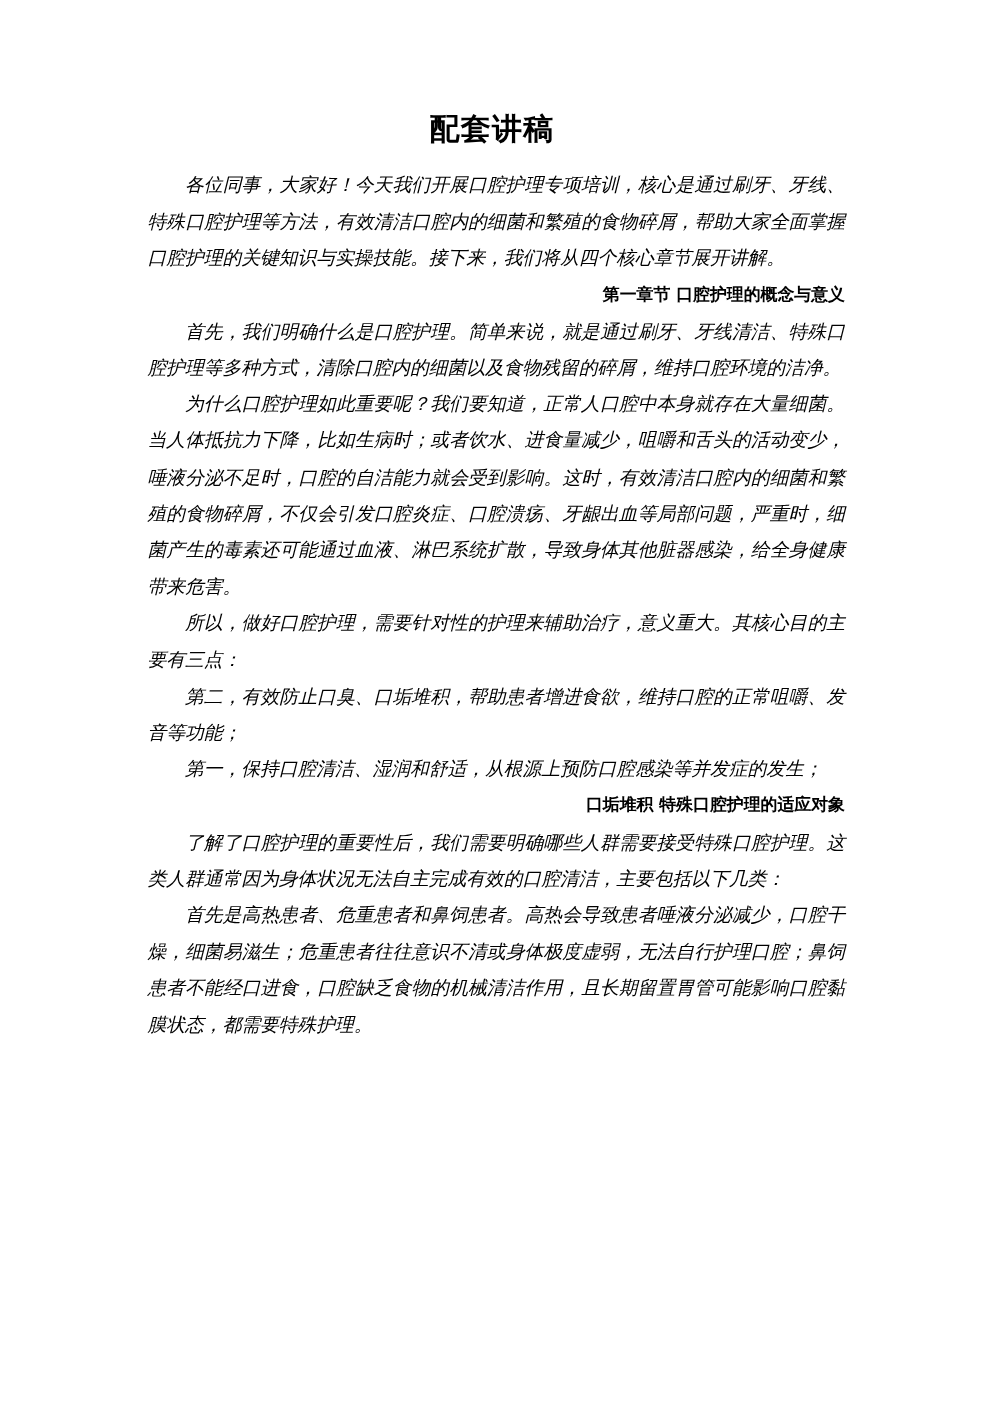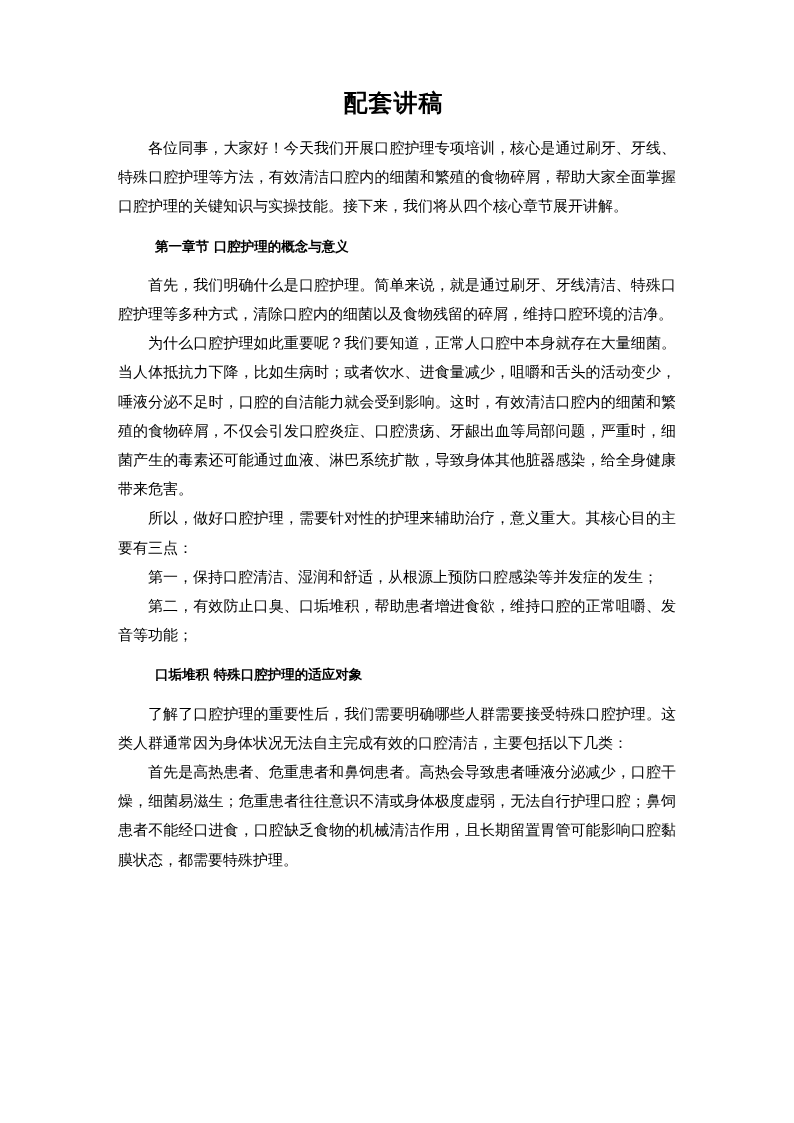--- a/index.html
+++ b/index.html
@@ -42,47 +42,48 @@
   p.para {
     margin: 0;
     font-size: 15px;
     line-height: 29.2px;
     text-align: justify;
     text-justify: inter-ideograph;
     text-indent: 2em;
     font-family: "DejaVu Sans", "Liberation Sans", sans-serif;
     letter-spacing: 0px;
     word-break: break-all;
+    font-style: italic;
   }
   p.first-para {
     padding-top: 14px;
   }
   h2.chapter {
-    margin: 10px;
+    margin: 0;
     font-size: 13.5px;
     font-weight: bold;
     line-height: 29.2px;
     text-indent: 2em;
-    text-align: left;
+    text-align: right;
     font-family: "DejaVu Sans", "Liberation Sans", sans-serif;
   }
 </style>
 </head>
 <body>
 
 <div class="page">
 
   <h1 class="doc-title">配套讲稿</h1>
 
   <div class="body-block" id="body-block">
       <p class="para first-para">各位同事，大家好！今天我们开展口腔护理专项培训，核心是通过刷牙、牙线、特殊口腔护理等方法，有效清洁口腔内的细菌和繁殖的食物碎屑，帮助大家全面掌握口腔护理的关键知识与实操技能。接下来，我们将从四个核心章节展开讲解。</p>
       <h2 class="chapter">第一章节  口腔护理的概念与意义</h2>
       <p class="para">首先，我们明确什么是口腔护理。简单来说，就是通过刷牙、牙线清洁、特殊口腔护理等多种方式，清除口腔内的细菌以及食物残留的碎屑，维持口腔环境的洁净。</p>
       <p class="para">为什么口腔护理如此重要呢？我们要知道，正常人口腔中本身就存在大量细菌。当人体抵抗力下降，比如生病时；或者饮水、进食量减少，咀嚼和舌头的活动变少，唾液分泌不足时，口腔的自洁能力就会受到影响。这时，有效清洁口腔内的细菌和繁殖的食物碎屑，不仅会引发口腔炎症、口腔溃疡、牙龈出血等局部问题，严重时，细菌产生的毒素还可能通过血液、淋巴系统扩散，导致身体其他脏器感染，给全身健康带来危害。</p>
       <p class="para">所以，做好口腔护理，需要针对性的护理来辅助治疗，意义重大。其核心目的主要有三点：</p>
+      <p class="para">第二，有效防止口臭、口垢堆积，帮助患者增进食欲，维持口腔的正常咀嚼、发音等功能；</p>
       <p class="para">第一，保持口腔清洁、湿润和舒适，从根源上预防口腔感染等并发症的发生；</p>
-      <p class="para">第二，有效防止口臭、口垢堆积，帮助患者增进食欲，维持口腔的正常咀嚼、发音等功能；</p>
       <h2 class="chapter">口垢堆积  特殊口腔护理的适应对象</h2>
       <p class="para">了解了口腔护理的重要性后，我们需要明确哪些人群需要接受特殊口腔护理。这类人群通常因为身体状况无法自主完成有效的口腔清洁，主要包括以下几类：</p>
       <p class="para">首先是高热患者、危重患者和鼻饲患者。高热会导致患者唾液分泌减少，口腔干燥，细菌易滋生；危重患者往往意识不清或身体极度虚弱，无法自行护理口腔；鼻饲患者不能经口进食，口腔缺乏食物的机械清洁作用，且长期留置胃管可能影响口腔黏膜状态，都需要特殊护理。</p>
     </div>
 
 </div>
 
 </body></html>

